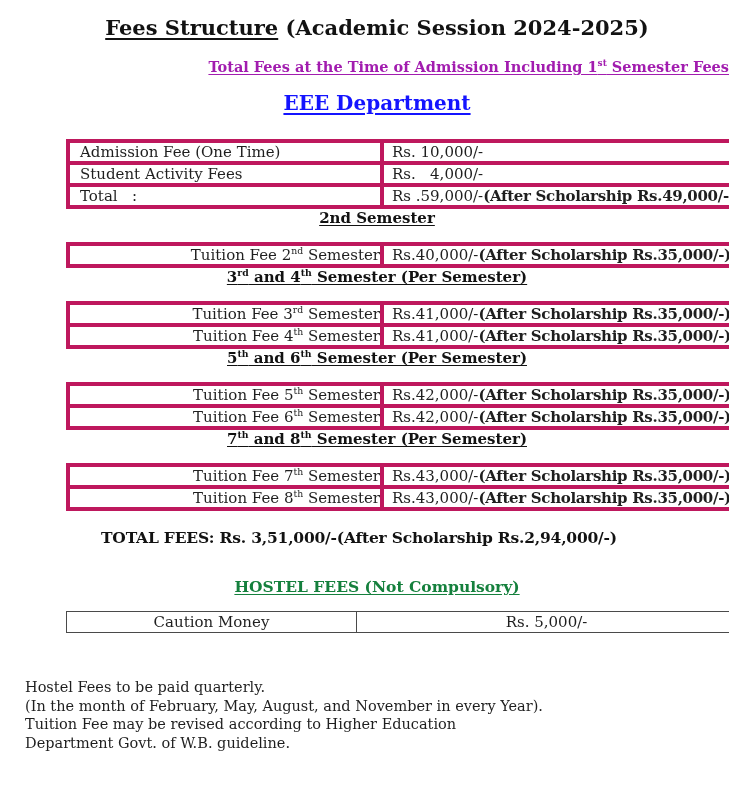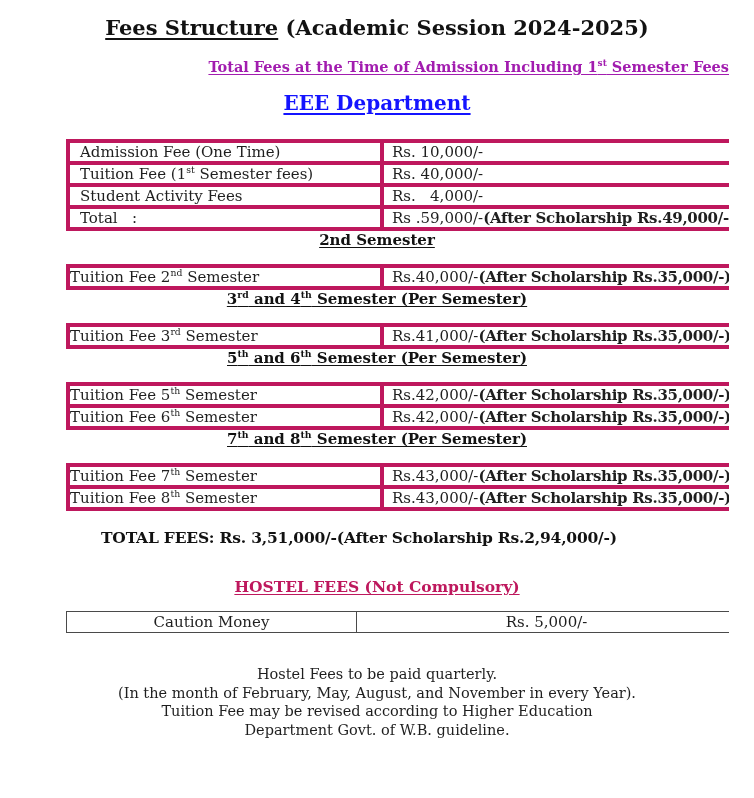--- a/index.html
+++ b/index.html
@@ -52,21 +52,21 @@
   }
   table.fees td {
     border: 4px solid #be185d;
     height: 20px;
     vertical-align: middle;
     white-space: nowrap;
     overflow: hidden;
   }
   table.fees td.lbl { width: 314px; padding-left: 10px; }
   table.fees td.val { padding-left: 8px; }
-  table.fees.centered td.lbl { text-align: left; padding-left: 0; }
+  table.fees.centered td.lbl { text-align: right; padding-left: 0; }
   .val-bold { font-weight: 700; letter-spacing: -0.3px; }
 
   .admission-table { margin-top: 24px; }
   .sec-heading {
     margin-top: 1px;
     text-align: center;
     font-size: 15px;
     font-weight: 700;
     line-height: 17px;
     color: #121212;
@@ -82,43 +82,42 @@
     line-height: 18px;
     letter-spacing: -0.2px;
     color: #121212;
   }
   .hostel-heading {
     margin-top: 31px;
     text-align: center;
     font-size: 15.5px;
     font-weight: 700;
     line-height: 18px;
-    color: #be185d;
+    color: #15803d;
   }
   .hostel-heading .inner { text-decoration: underline; text-underline-offset: 2px; }
   table.hostel {
     border-collapse: collapse;
     table-layout: fixed;
     margin-left: 41px;
     margin-top: 15px;
     width: 671px;
     font-size: 15px;
   }
   table.hostel td {
     border: 1px solid #4a4a4a;
     height: 21px;
     text-align: center;
     vertical-align: middle;
     white-space: nowrap;
   }
   table.hostel td.lbl { width: 290px; }
 
   .footer {
-    margin-top: 32px;
-    text-align: center;
+    margin-top: 45px;
     font-size: 14.5px;
     line-height: 18.5px;
     color: #1f1f1f;
   }
 </style>
 </head>
 <body>
 
 <div class="page">
 
@@ -128,24 +127,20 @@
 
   <div class="department"><span class="inner">EEE Department</span></div>
 
   <table class="fees admission-table">
     <tbody>
       <tr>
         <td class="lbl"><span>Admission Fee (One Time)</span><sup></sup><span></span></td>
         <td class="val"><span>Rs. 10,000/-</span><span class="val-bold"></span></td>
       </tr>
       <tr>
-        <td class="lbl"><span>Tuition Fee (1</span><sup>st</sup><span> Semester fees)</span></td>
-        <td class="val"><span>Rs. 40,000/-</span><span class="val-bold"></span></td>
-      </tr>
-      <tr>
         <td class="lbl"><span>Student Activity Fees</span><sup></sup><span></span></td>
         <td class="val"><span>Rs.&nbsp;&nbsp;&nbsp;4,000/-</span><span class="val-bold"></span></td>
       </tr>
       <tr>
         <td class="lbl"><span>Total&nbsp;&nbsp;&nbsp;:</span><sup></sup><span></span></td>
         <td class="val"><span>Rs .59,000/-</span><span class="val-bold">(After Scholarship Rs.49,000/-)</span></td>
       </tr>
     </tbody>
   </table>
 
@@ -159,20 +154,24 @@
       </tr>
     </tbody>
   </table>
 
   <div class="sec-heading"><span class="inner"><span>3</span><sup>rd</sup><span> and 4</span><sup>th</sup><span> Semester (Per Semester)</span></span></div>
 
   <table class="fees centered sec-table">
     <tbody>
       <tr>
         <td class="lbl"><span>Tuition Fee 3</span><sup>rd</sup><span> Semester</span></td>
+        <td class="val"><span>Rs.41,000/-</span><span class="val-bold">(After Scholarship Rs.35,000/-)</span></td>
+      </tr>
+      <tr>
+        <td class="lbl"><span>Tuition Fee 4</span><sup>th</sup><span> Semester</span></td>
         <td class="val"><span>Rs.41,000/-</span><span class="val-bold">(After Scholarship Rs.35,000/-)</span></td>
       </tr>
     </tbody>
   </table>
 
   <div class="sec-heading"><span class="inner"><span>5</span><sup>th</sup><span> and 6</span><sup>th</sup><span> Semester (Per Semester)</span></span></div>
 
   <table class="fees centered sec-table">
     <tbody>
       <tr>

